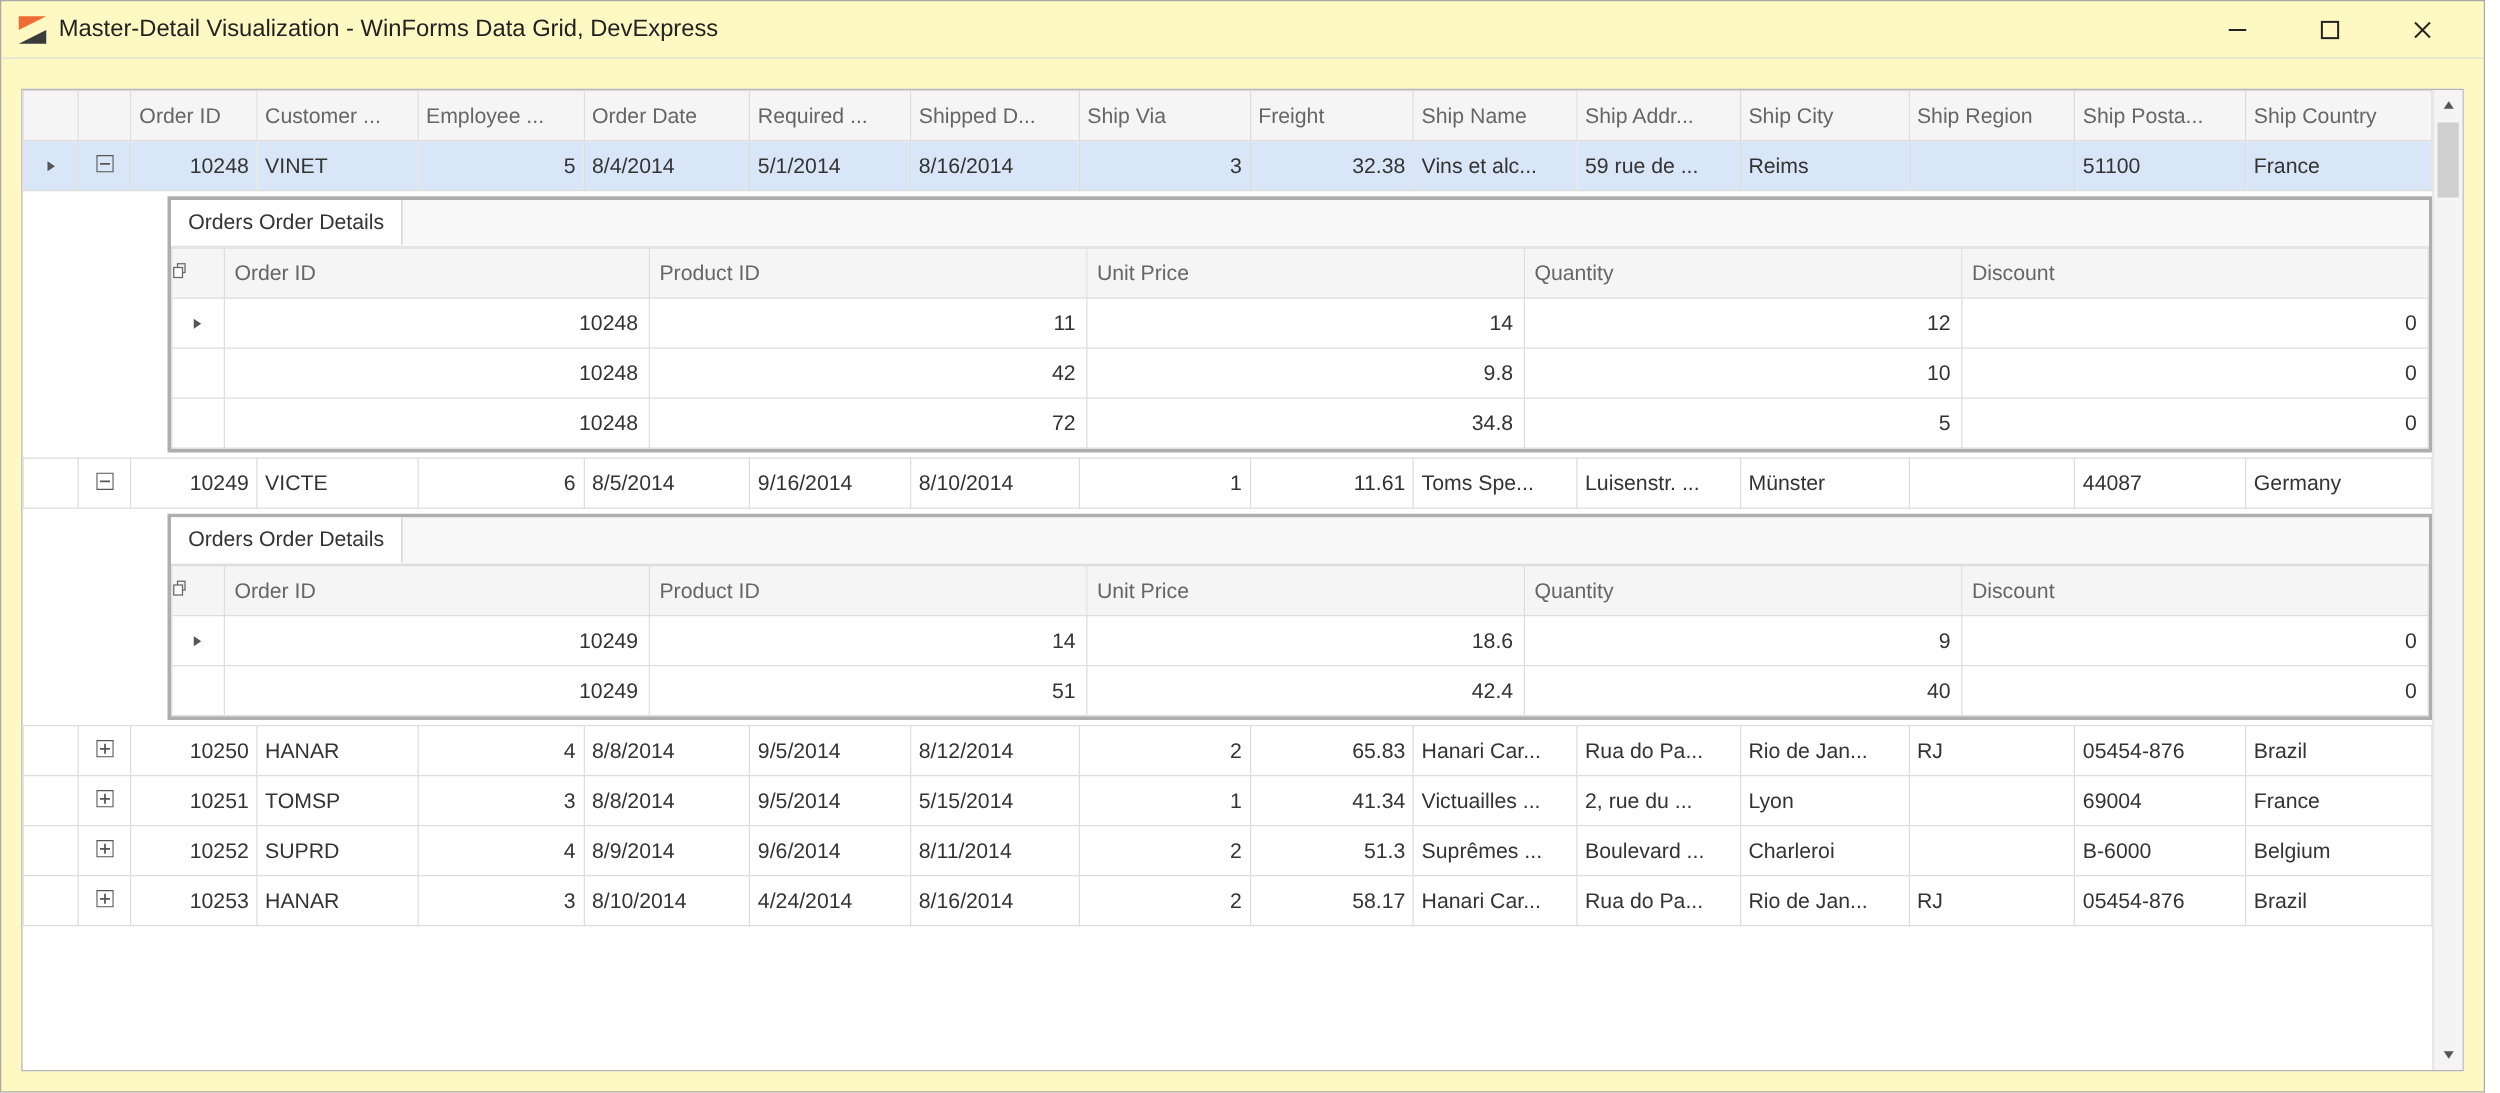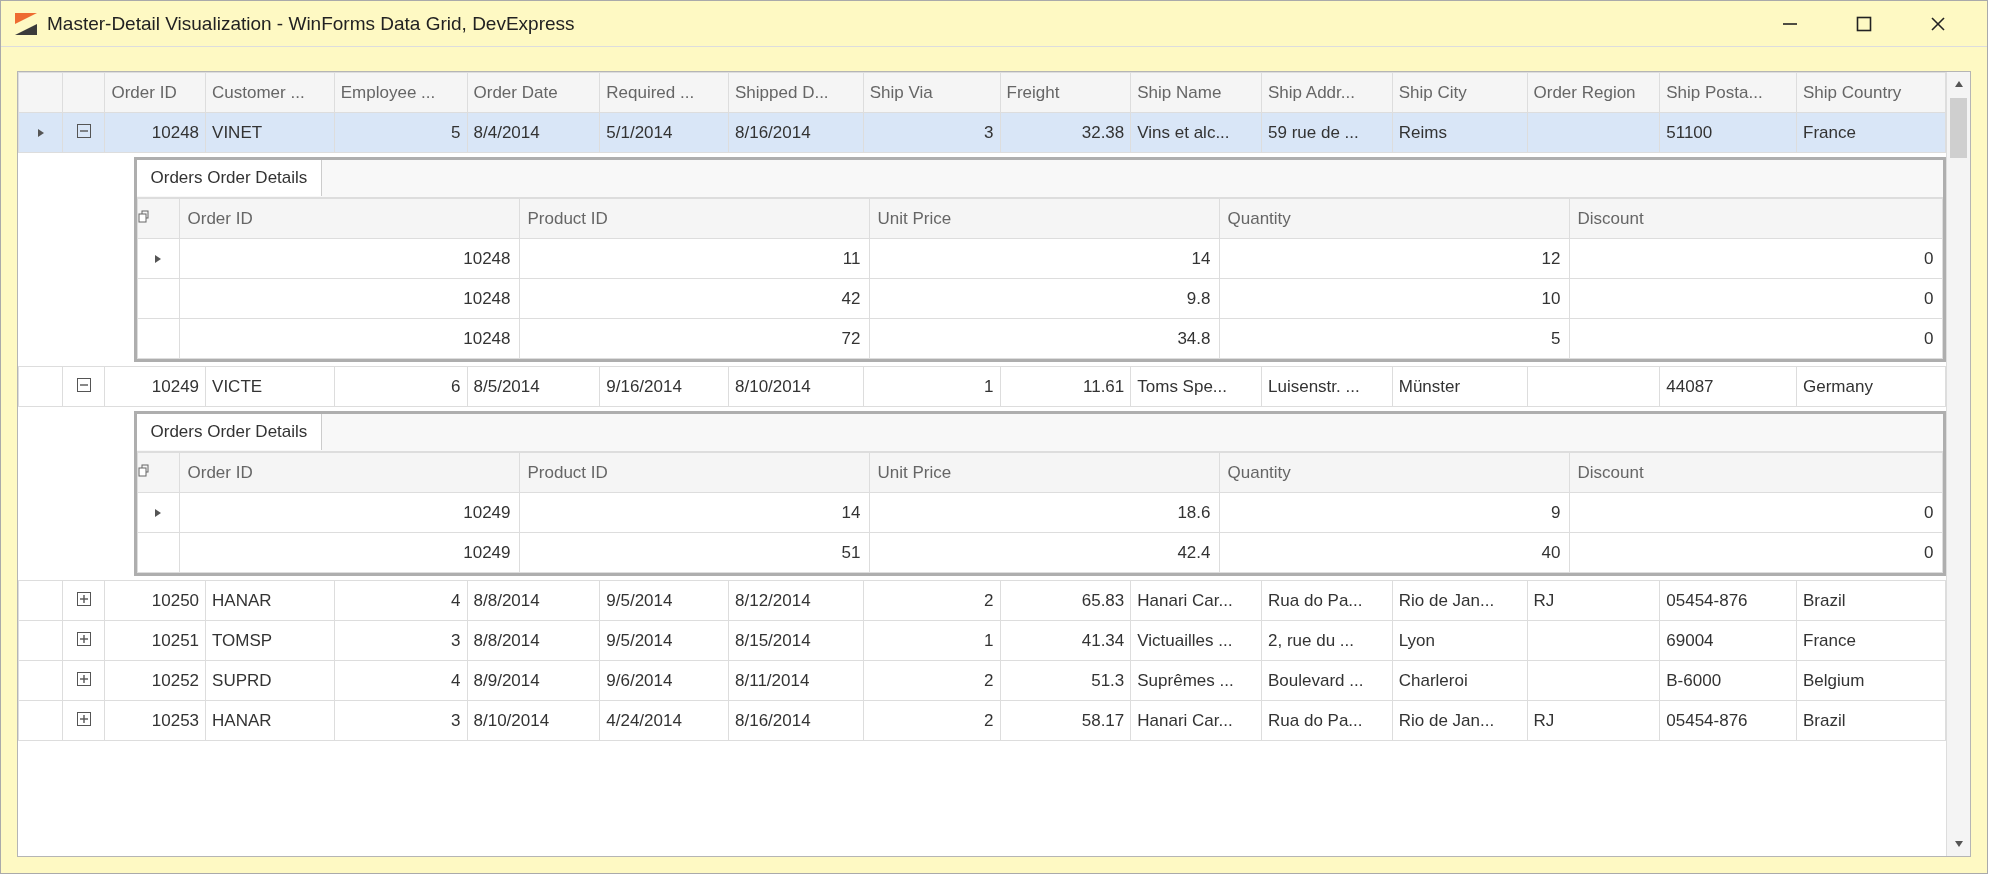--- a/index.html
+++ b/index.html
@@ -139,21 +139,21 @@
                 <th>Customer ...</th>
                 <th>Employee ...</th>
                 <th>Order Date</th>
                 <th>Required ...</th>
                 <th>Shipped D...</th>
                 <th>Ship Via</th>
                 <th>Freight</th>
                 <th>Ship Name</th>
                 <th>Ship Addr...</th>
                 <th>Ship City</th>
-                <th>Order Region</th>
+                <th>Ship Region</th>
                 <th>Ship Posta...</th>
                 <th>Ship Country</th>
               </tr>
             </thead>
             <tbody>
               <tr class="selected">
                 <td class="ind-cell"><span class="row-ind">
                     <svg viewBox="0 0 10 10">
                       <polygon points="2,1 8,5 2,9" fill="#555"></polygon>
                     </svg>
@@ -345,21 +345,21 @@
                       <rect x="0.5" y="0.5" width="13" height="13" fill="none" stroke="#555"></rect>
                       <line x1="3" y1="7" x2="11" y2="7" stroke="#555" stroke-width="1.4"></line>
                       <line x1="7" y1="3" x2="7" y2="11" stroke="#555" stroke-width="1.4"></line>
                     </svg>
                   </span></td>
                 <td class="num">10251</td>
                 <td>TOMSP</td>
                 <td class="num">3</td>
                 <td>8/8/2014</td>
                 <td>9/5/2014</td>
-                <td>8/15/2014</td>
+                <td>5/15/2014</td>
                 <td class="num">1</td>
                 <td class="num">41.34</td>
                 <td>Victuailles ...</td>
                 <td>2, rue du ...</td>
                 <td>Lyon</td>
                 <td></td>
                 <td>69004</td>
                 <td>France</td>
               </tr>
               <tr class="">

